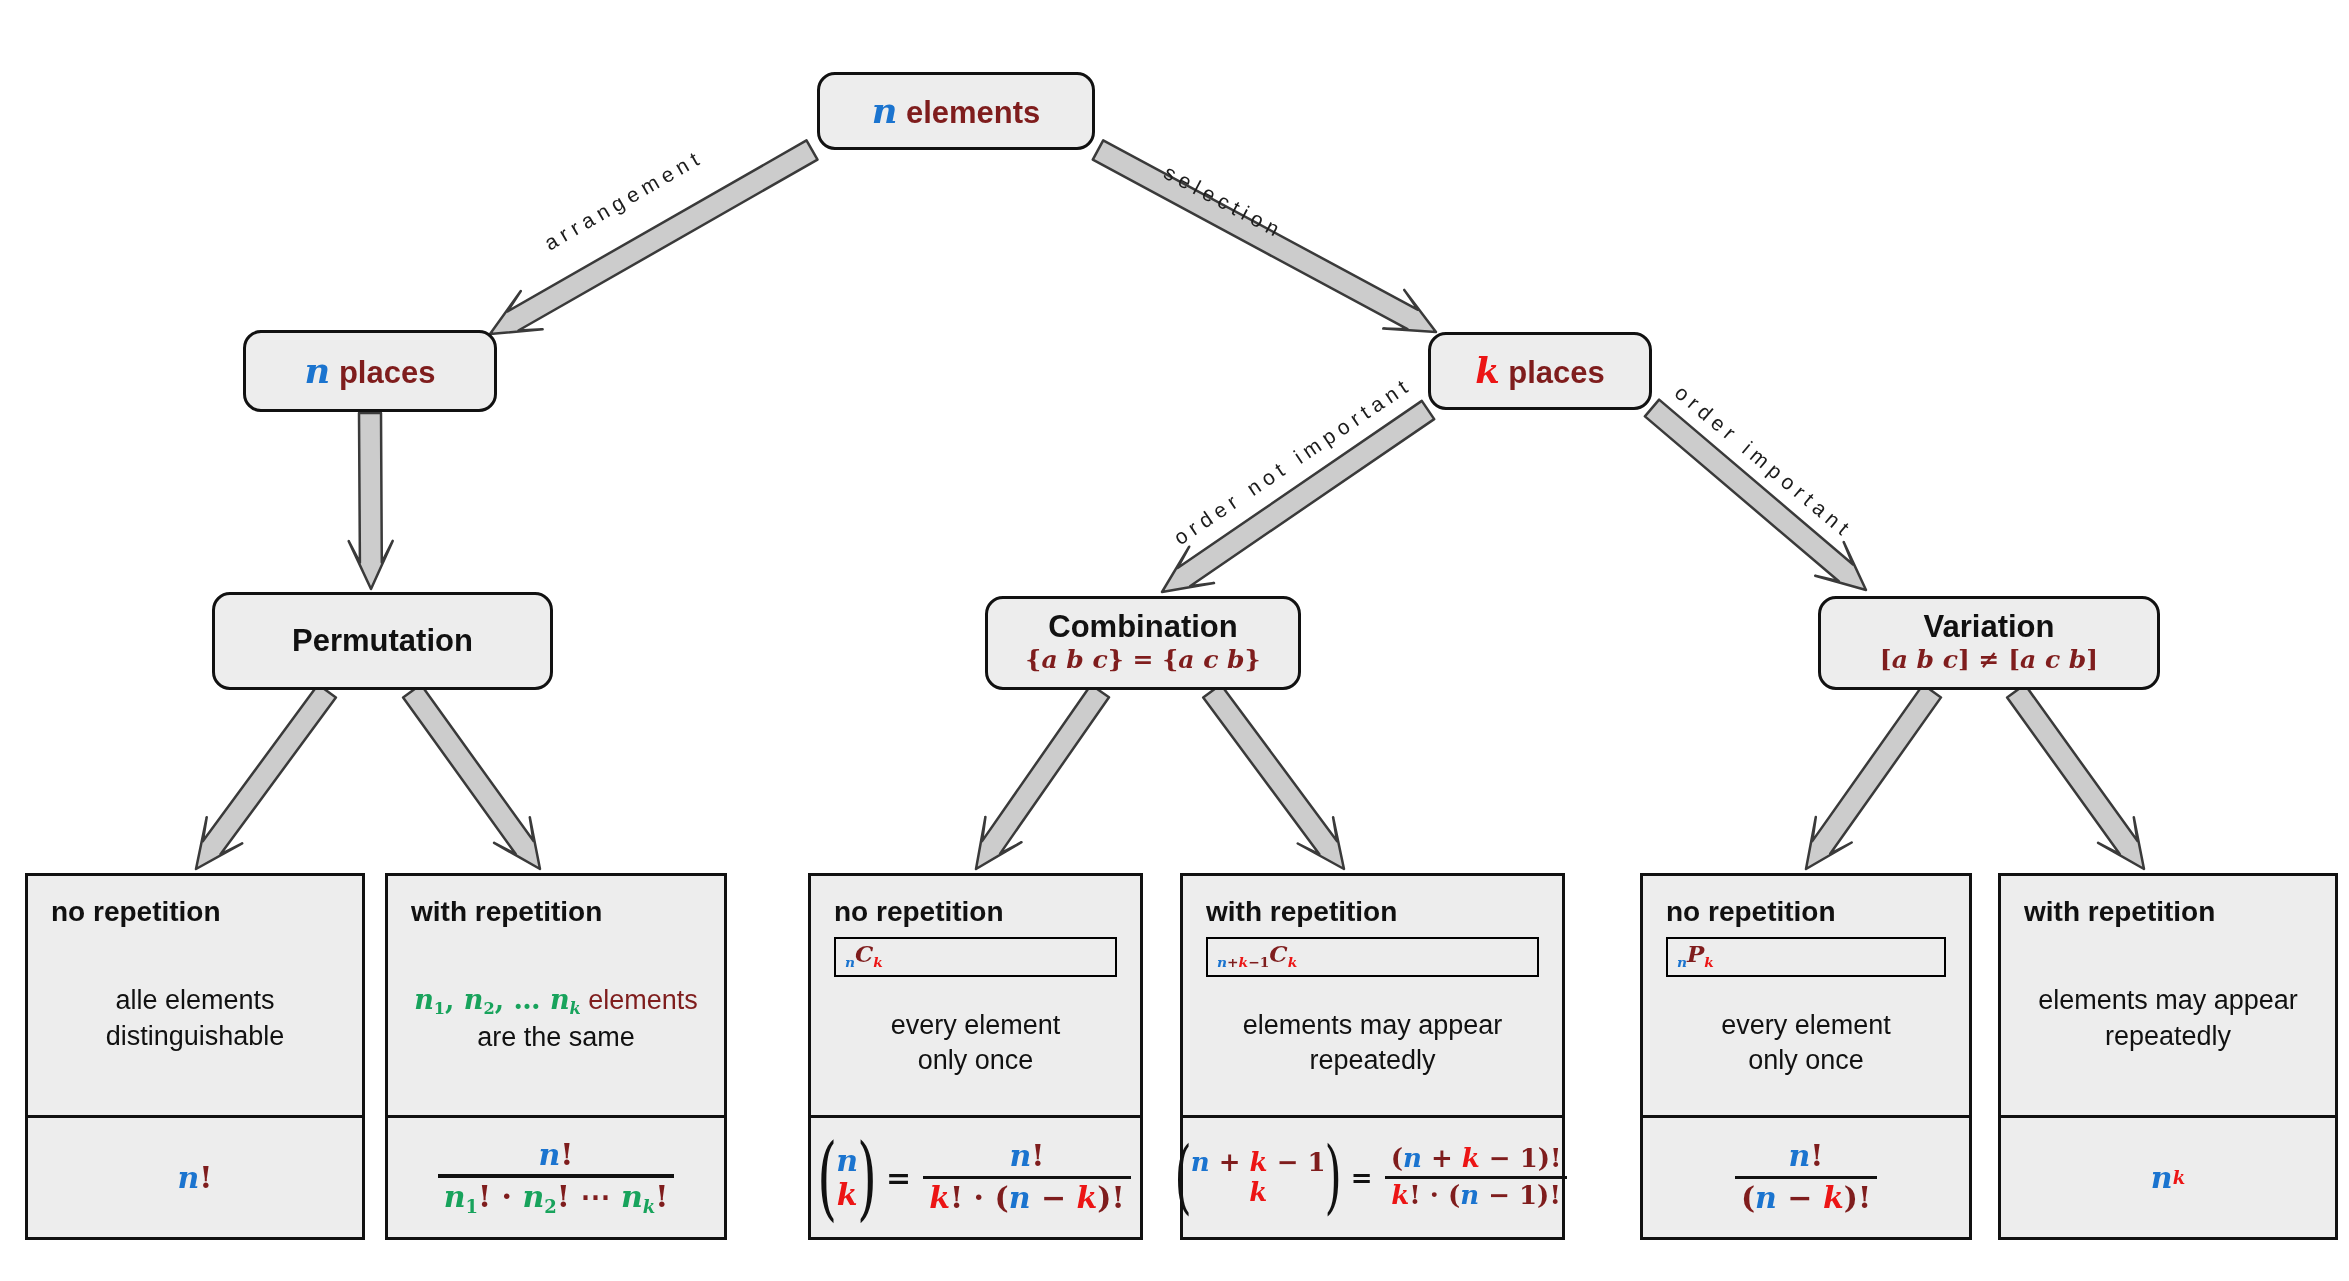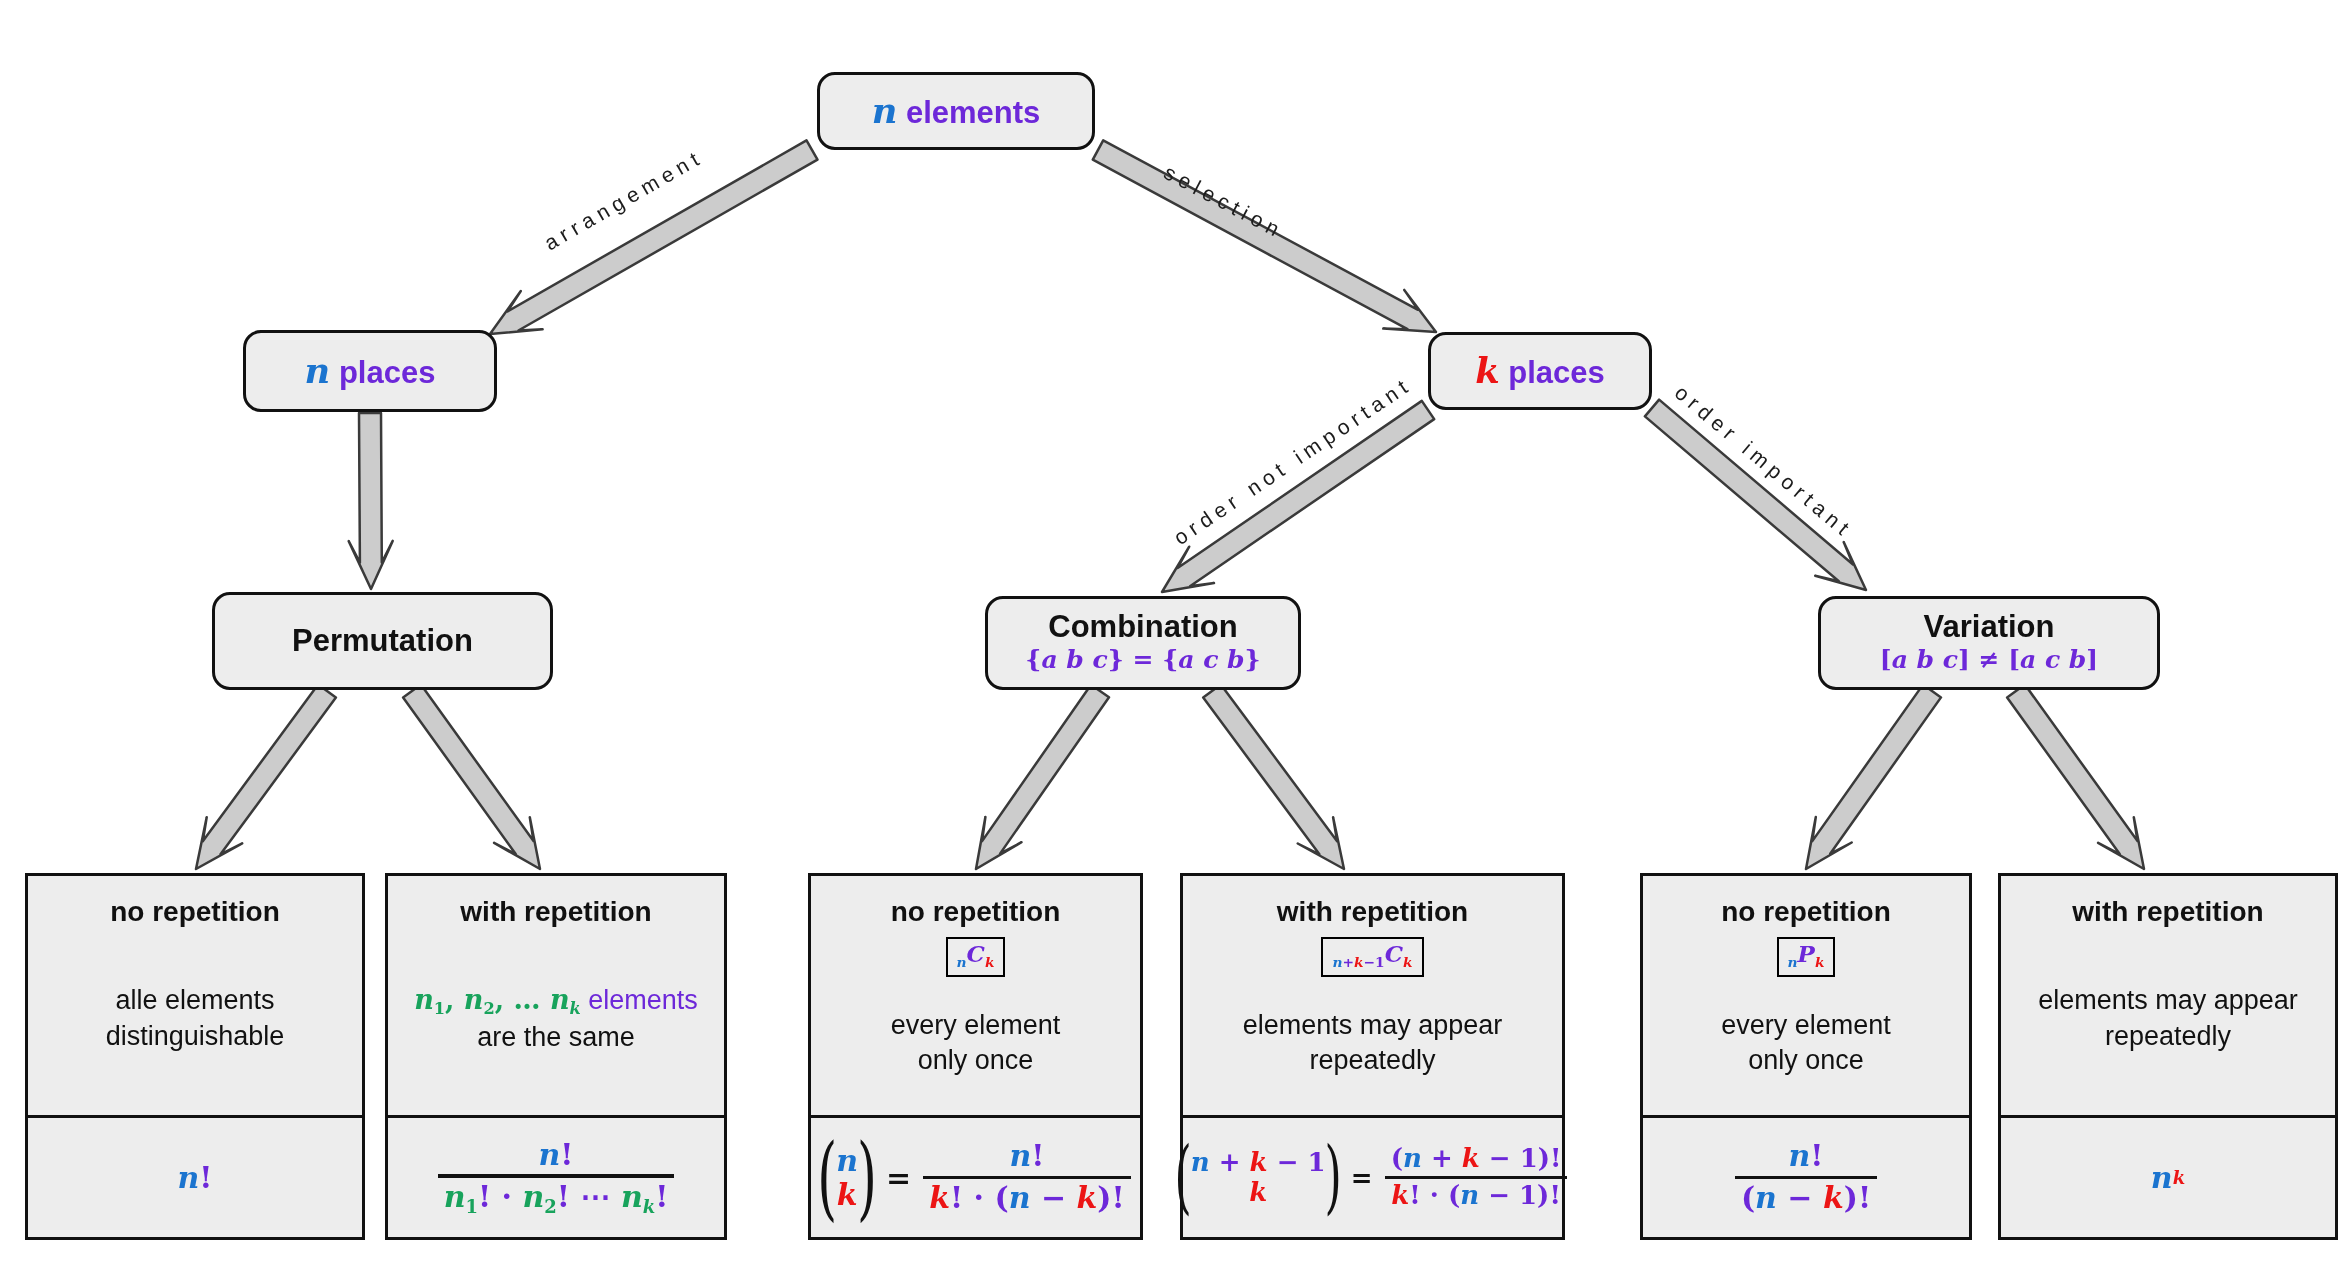--- a/index.html
+++ b/index.html
@@ -8,21 +8,21 @@
   svg.arrows{position:absolute;left:0;top:0;}
   .node{position:absolute;box-sizing:border-box;background:#ededed;border:3.5px solid #111;
         border-radius:18px;display:flex;flex-direction:column;align-items:center;justify-content:center;}
   .ntitle{font-weight:bold;font-size:31px;line-height:1.05;white-space:pre;}
   .ntitle .tok.it{font-size:1.14em;}
   .subtitle{font-size:25px;line-height:1.15;margin-top:2px;}
   .edge-label{position:absolute;font:400 21px "Liberation Sans",sans-serif;letter-spacing:5.5px;
               color:#1c1c1c;white-space:nowrap;}
   .leaf{position:absolute;top:873px;height:367px;box-sizing:border-box;background:#ededed;
         border:3.5px solid #111;display:flex;flex-direction:column;}
-  .leaf-top{flex:1;display:flex;flex-direction:column;align-items:center;padding:20px 23px 6px;min-height:0;border-radius:28px;}
+  .leaf-top{flex:1;display:flex;flex-direction:column;padding:20px 23px 6px;min-height:0;border-radius:28px;}
   .leaf-title{font-weight:bold;font-size:28px;}
   .badge{margin-top:9px;border:2px solid #000000;padding:0 9px 4px;font-size:23px;line-height:1.3;background:#ededed;}
   .desc-wrap{flex:1;display:flex;align-items:center;justify-content:center;}
   .desc{font-size:27px;line-height:1.32;text-align:center;}
   .leaf-formula{height:119px;border-top:3.5px solid #111;display:flex;align-items:center;justify-content:center;
                 font-size:30px;}
   .leaf-formula.tight{font-size:26px;}
   .math{display:flex;align-items:center;}
   .frac{display:inline-flex;flex-direction:column;align-items:center;margin:0 2px;}
   .frac .num,.frac .den{padding:0 6px;line-height:1.15;white-space:pre;}
@@ -35,21 +35,21 @@
   
   .tok{white-space:pre;}
   .rm{font-family:"DejaVu Serif",serif;font-weight:bold;font-style:normal;}
   .it{font-family:"DejaVu Serif",serif;font-weight:bold;font-style:italic;}
   .rmn{font-family:"DejaVu Serif",serif;font-weight:600;font-style:normal;}
   .itn{font-family:"DejaVu Serif",serif;font-weight:600;font-style:italic;}
   .sans{font-family:"Liberation Sans",sans-serif;font-weight:normal;font-style:normal;}
   .sansb{font-family:"Liberation Sans",sans-serif;font-weight:bold;font-style:normal;}
   .sub{font-size:0.6em;vertical-align:-0.33em;}
   .sup{font-size:0.6em;vertical-align:0.55em;}
-  .blk{color:#6d28d9;}
+  .blk{color:#7f1d1d;}
   .blue{color:#1b74cf;}
   .red{color:#ec1515;}
   .green{color:#18a35c;}
 </style>
 </head>
 <body>
 
 <div class="canvas">
 
   <svg class="arrows" width="2349" height="1281" id="arrowsvg">

